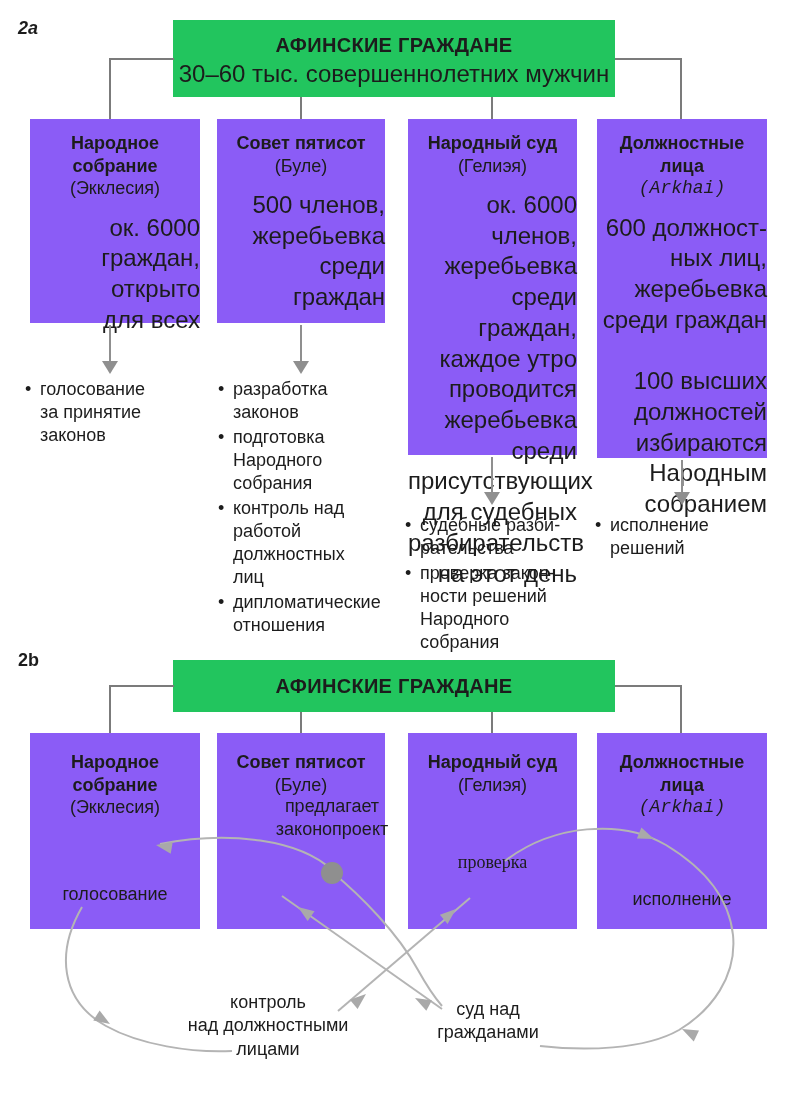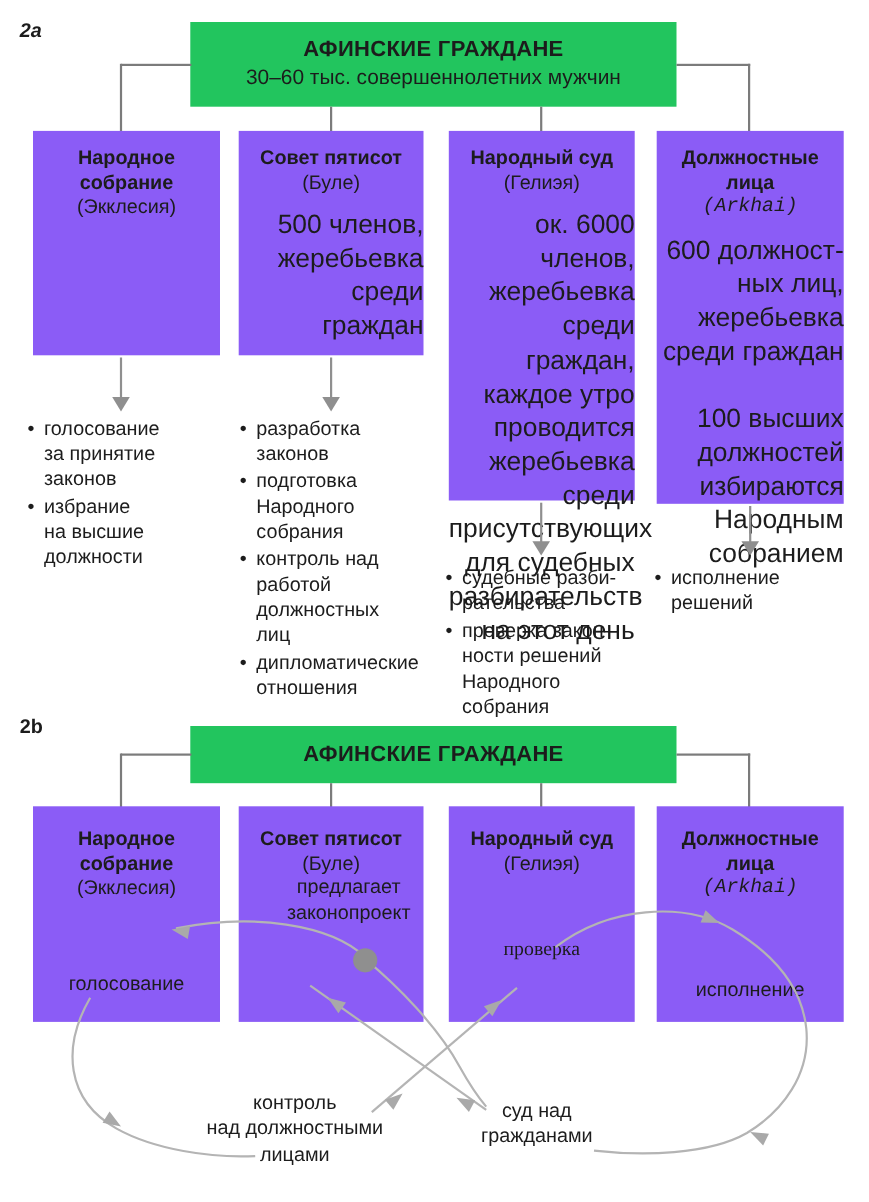--- a/index.html
+++ b/index.html
@@ -9,21 +9,21 @@
     font-family:"Liberation Sans", sans-serif;
     color:#1c1c1c;
     -webkit-font-smoothing:antialiased;
   }
   .abs { position:absolute; }
   .seclabel { font-weight:bold; font-size:18px; }
   .hdrbox {
     background:#22c55e; text-align:center;
   }
   .hdrtitle { font-weight:bold; font-size:20px; letter-spacing:.3px; }
-  .hdrsub   { font-size:19px; margin-top:3px; }
+  .hdrsub   { font-size:24px; margin-top:3px; }
   .colbox { background:#8b5cf6; text-align:center; }
   .t  { white-space:pre-line; }
   .boxtitle { font-weight:bold; font-size:18px; line-height:1.25; }
   .boxalias { font-size:18px; line-height:1.25; }
   .italic { font-style:italic;font-family:Liberation Mono, monospace; }
   .boxbody { font-size:24px; line-height:1.28; margin-top:13px;text-align:right; }
   .cline { background:#7b7b7b; }
   
   .varrow .shaft { position:absolute; width:2px; background:#8f8f8f; left:-1px; top:0; }
   .varrow .head  { position:absolute; left:-8px; width:0; height:0;
@@ -52,20 +52,24 @@
 <div class="abs cline" style="left:109px; top:58px; width:2px;  height:62px;"></div>
 <div class="abs cline" style="left:615px; top:58px; width:67px; height:2px;"></div>
 <div class="abs cline" style="left:680px; top:58px; width:2px;  height:62px;"></div>
 <div class="abs cline" style="left:300px; top:97px; width:2px;  height:23px;"></div>
 <div class="abs cline" style="left:491px; top:97px; width:2px;  height:23px;"></div>
 
 <div class="abs colbox" style="left:30px; top:119px; width:170px; height:204px;">
   <div class="boxtitle t" style="margin-top:13px;">Народное
 собрание</div>
   <div class="boxalias t">(Экклесия)</div>
+  <div class="boxbody t">ок. 6000
+граждан,
+открыто
+для всех</div>
 </div>
 <div class="abs colbox" style="left:217px; top:119px; width:168px; height:204px;">
   <div class="boxtitle t" style="margin-top:13px;">Совет пятисот</div>
   <div class="boxalias t">(Буле)</div>
   <div class="boxbody t">500 членов,
 жеребьевка
 среди
 граждан</div>
 </div>
 <div class="abs colbox" style="left:408px; top:119px; width:169px; height:336px;">
@@ -114,23 +118,20 @@
 <div class="abs varrow" style="left:682px; top:460px;">
   <div class="shaft" style="height:34px;"></div>
     <div class="head" style="top:32px;"></div>
 </div>
 
 <div class="abs bullets" style="left:25px; top:378px; width:175px;">
 
 <div class="bullet"><span class="btxt">голосование
 за принятие
 законов</span></div>
-    <div class="bullet"><span class="btxt">избрание
-на высшие
-должности</span></div>
   </div>
 <div class="abs bullets" style="left:218px; top:378px; width:182px;">
 
 <div class="bullet"><span class="btxt">разработка
 законов</span></div>
     <div class="bullet"><span class="btxt">подготовка
 Народного
 собрания</span></div>
     <div class="bullet"><span class="btxt">контроль над
 работой
@@ -169,21 +170,21 @@
 
 <div class="abs colbox" style="left:30px; top:733px; width:170px; height:196px;">
   <div class="boxtitle t" style="margin-top:18px;">Народное
 собрание</div>
   <div class="boxalias t">(Экклесия)</div>
   <div class="note abs" style="left:0; width:170px; top:150px;">голосование</div>
 </div>
 <div class="abs colbox" style="left:217px; top:733px; width:168px; height:196px;">
   <div class="boxtitle t" style="margin-top:18px;">Совет пятисот</div>
   <div class="boxalias t">(Буле)</div>
-  <div class="note abs" style="left:0; width:200px; top:62px;">предлагает
+  <div class="note abs" style="left:0; width:200px; top:62px;padding-left:15px;">предлагает
 законопроект</div>
 </div>
 <div class="abs colbox" style="left:408px; top:733px; width:169px; height:196px;">
   <div class="boxtitle t" style="margin-top:18px;">Народный суд</div>
   <div class="boxalias t">(Гелиэя)</div>
   <div class="note abs" style="left:0; width:169px; top:118px;font-family:Liberation Serif, serif;">проверка</div>
 </div>
 <div class="abs colbox" style="left:597px; top:733px; width:170px; height:196px;">
   <div class="boxtitle t" style="margin-top:18px;">Должностные
 лица</div>

